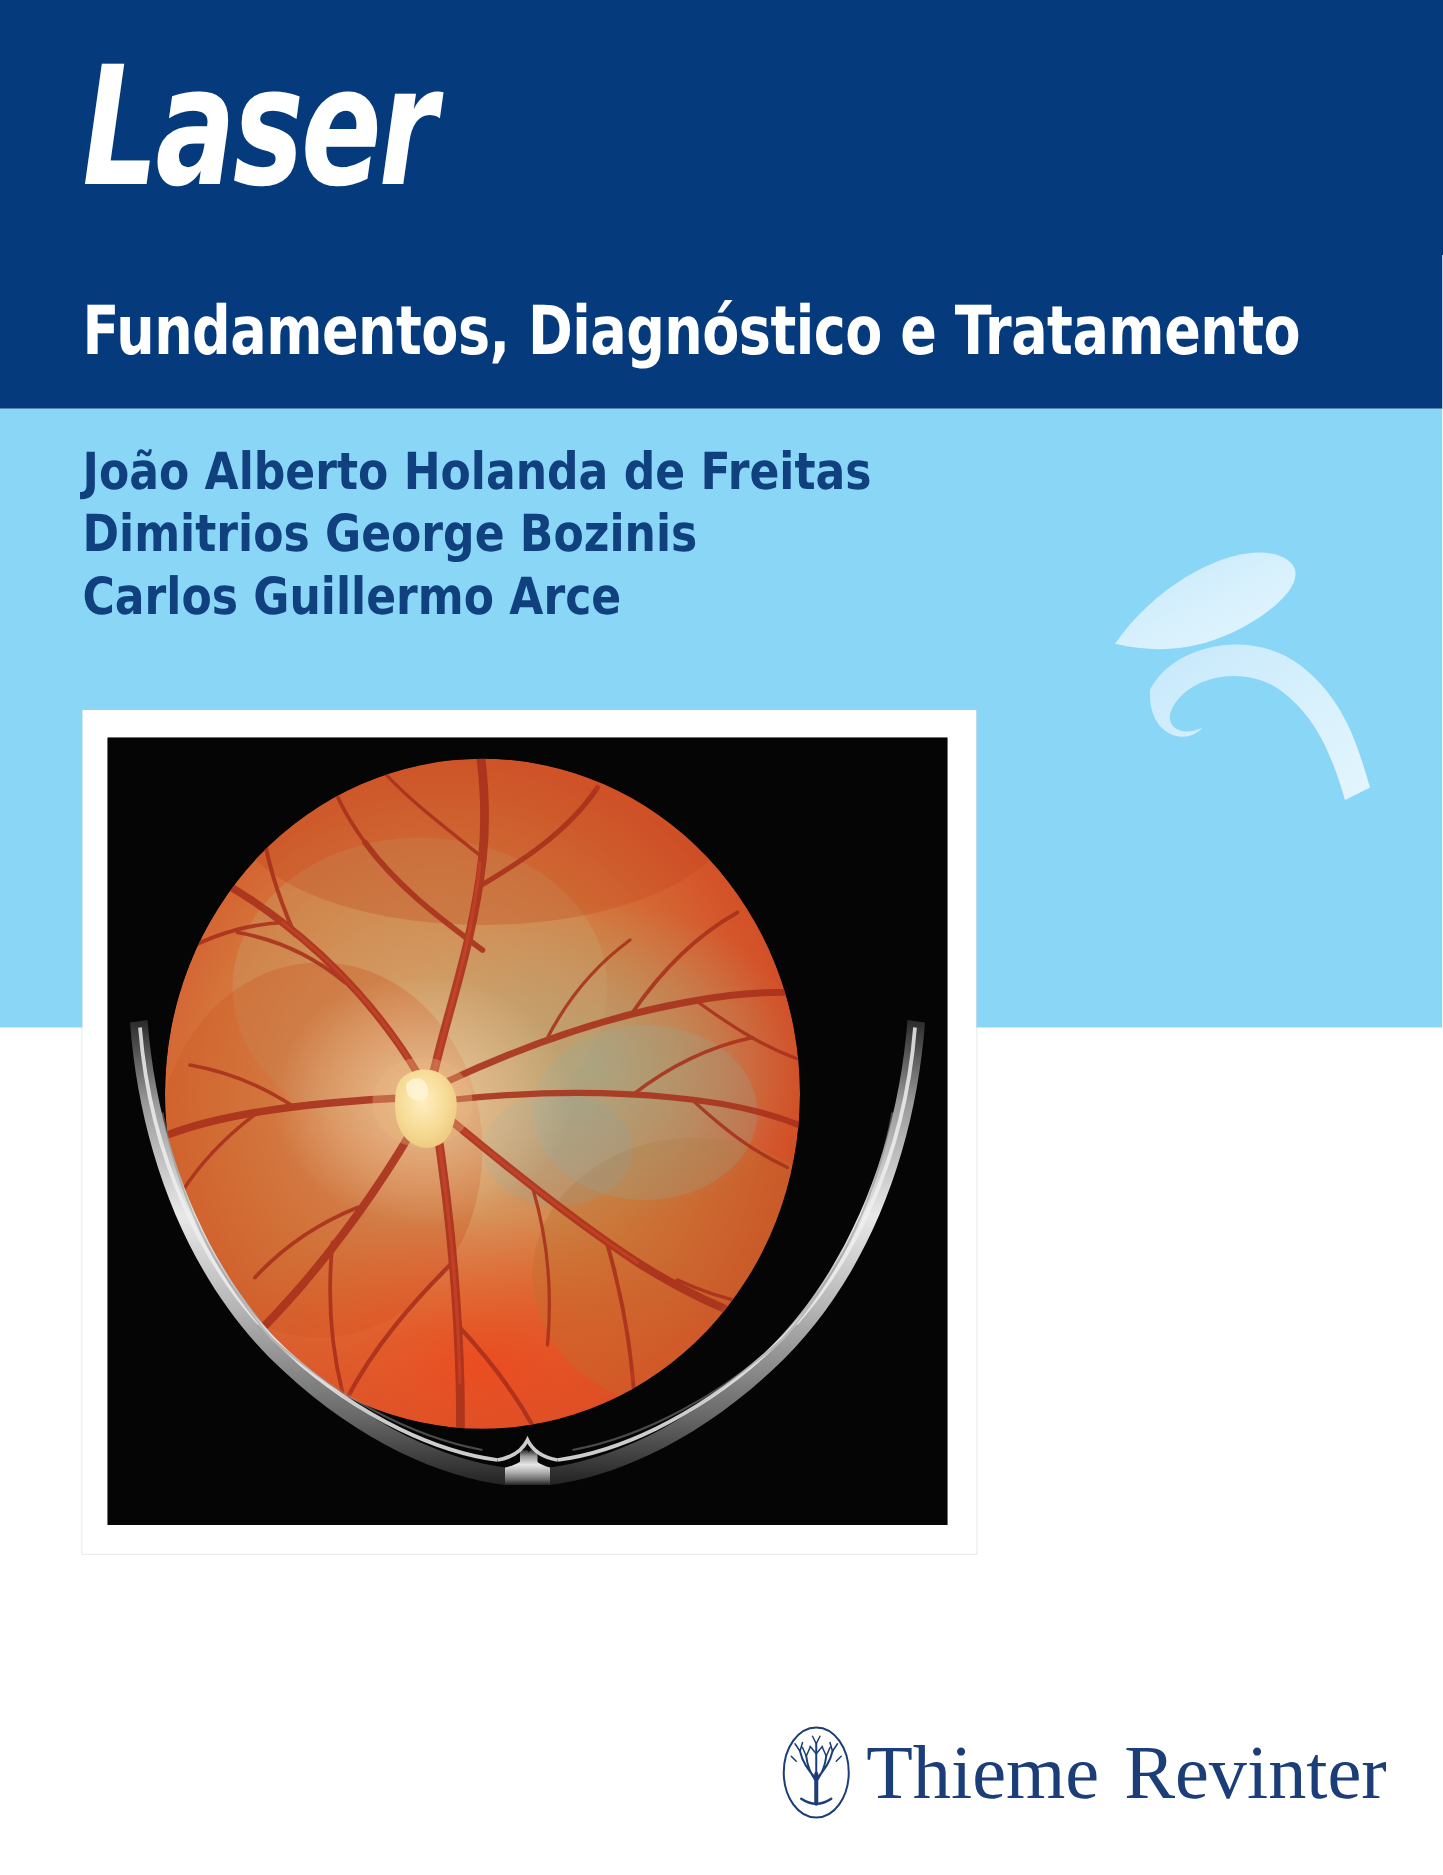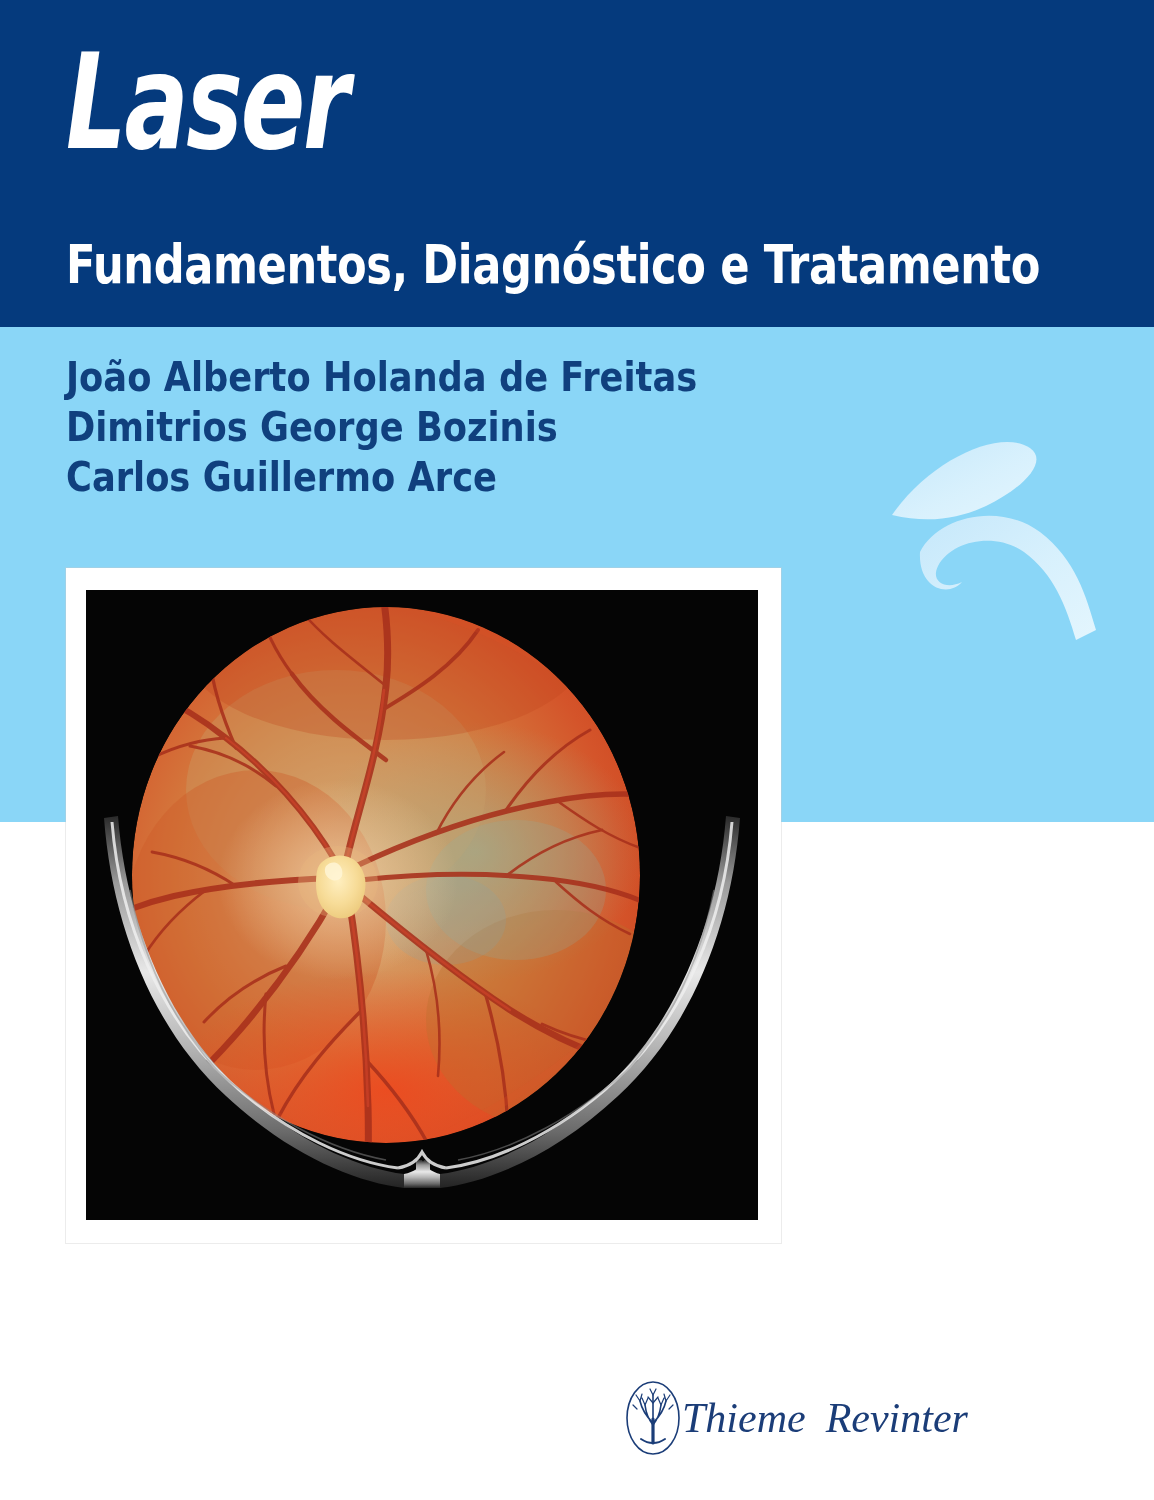--- a/index.html
+++ b/index.html
@@ -146,27 +146,26 @@
   .publisher {
     position: absolute;
     left: 624px;
     top: 1372px;
     display: flex;
     align-items: center;
     height: 92px;
   }
   .publisher-mark { width: 58px; height: 78px; flex: 0 0 auto; }
   .publisher-name {
-    margin-left: 0;
+    margin-left: 11px;
     color: #1B3D78;
     font-family: "Liberation Serif", serif;
-    font-size: 42px;
+    font-size: 61px;
     line-height: 1;
     white-space: nowrap;
-    font-style: italic;
   }
   .publisher-name .imprint { margin-left: 20px; }
 </style>
 </head>
 <body>
 
 <div id="cover">
 
   <div class="header-band">
     <div class="book-title">Laser</div>

